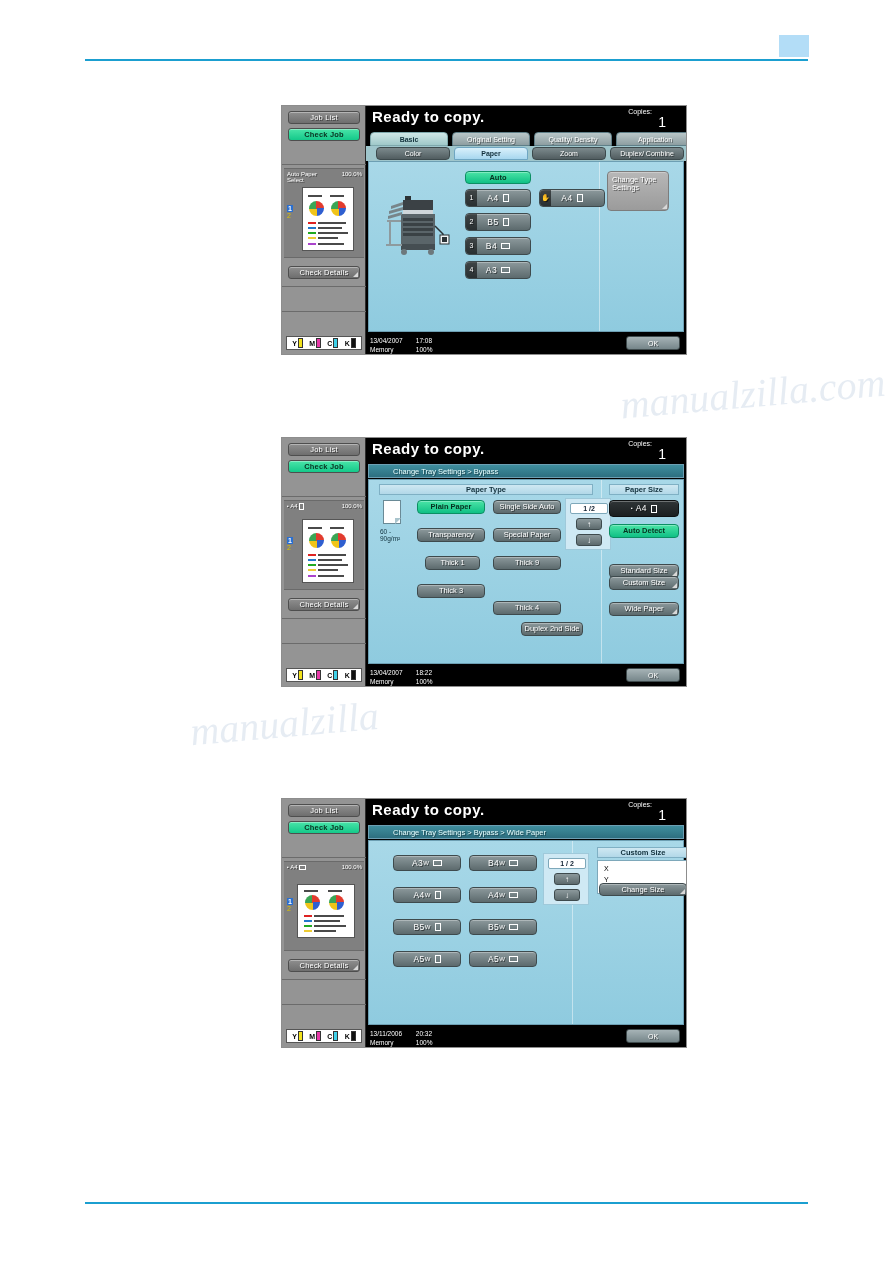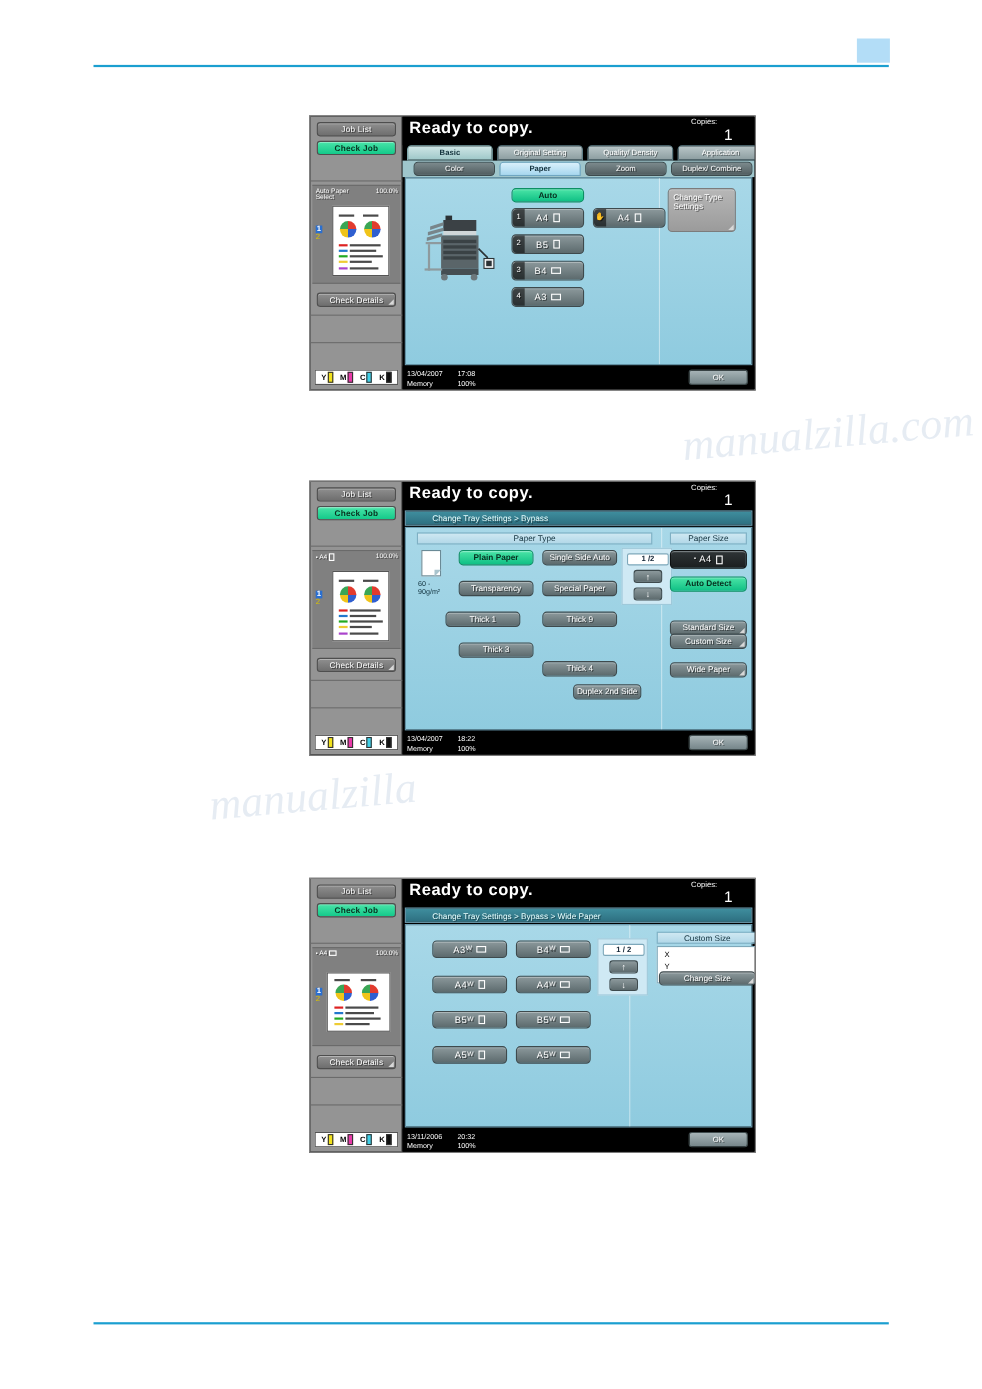--- a/index.html
+++ b/index.html
@@ -272,21 +272,21 @@
     content:""; position:absolute; right:-1.4px; top:-1.4px;
     border-style:solid; border-width: 3px 3px 0 0;
     border-color: transparent transparent transparent transparent;
   }
 
   .secthead {
     position:absolute; height: 11px;
     background: linear-gradient(#cfe8f2,#b2d8e8);
     border:1px solid #7fb0c4;
     display:flex; align-items:center; justify-content:center;
-    font-size: 7.5px; color:#12313d; font-weight:normal;
+    font-size: 7.5px; color:#12313d; font-weight:bold;
   }
 
   .pgbox {
     position:absolute;
     background: #cfe9f4;
     border: 1px solid #9fc9da;
   }
   .pgnum {
     position:absolute; left: 4px; top: 4px; width: 38px; height: 11px;
     background:#fff; border:1px solid #7ea8ba; border-radius:2px;
@@ -559,21 +559,21 @@
 
       <div class="sheeticon" style="left:14px; top:20px;"></div>
       <div class="weightlbl" style="left:11px; top:48px;">
         <span>60  -</span><br><span>90g/m²</span>
       </div>
 
       <div class="lbtn green" style="left:48px;  top:20px; width:68px; height:14px;">Plain Paper</div>
       <div class="lbtn" style="left:124px; top:20px; width:68px; height:14px;">Single Side Auto</div>
       <div class="lbtn" style="left:48px;  top:48px; width:68px; height:14px;">Transparency</div>
       <div class="lbtn" style="left:124px; top:48px; width:68px; height:14px;">Special Paper</div>
-      <div class="lbtn" style="left:36px;  top:76px; width:68px; height:14px;">Thick 1</div>
+      <div class="lbtn" style="left:56px;  top:76px; width:55px; height:14px;">Thick 1</div>
       <div class="lbtn" style="left:124px; top:76px; width:68px; height:14px;">Thick 9</div>
       <div class="lbtn" style="left:48px;  top:104px;width:68px; height:14px;">Thick 3</div>
       <div class="lbtn" style="left:124px; top:121px;width:68px; height:14px;">Thick 4</div>
 
       <div class="pgbox" style="left:196px; top:18px; width:46px; height:52px;">
         <div class="pgnum">1 /2</div>
         <div class="arrowbtn" style="top:19px;">↑</div>
         <div class="arrowbtn" style="top:35px;">↓</div>
       </div>
 

